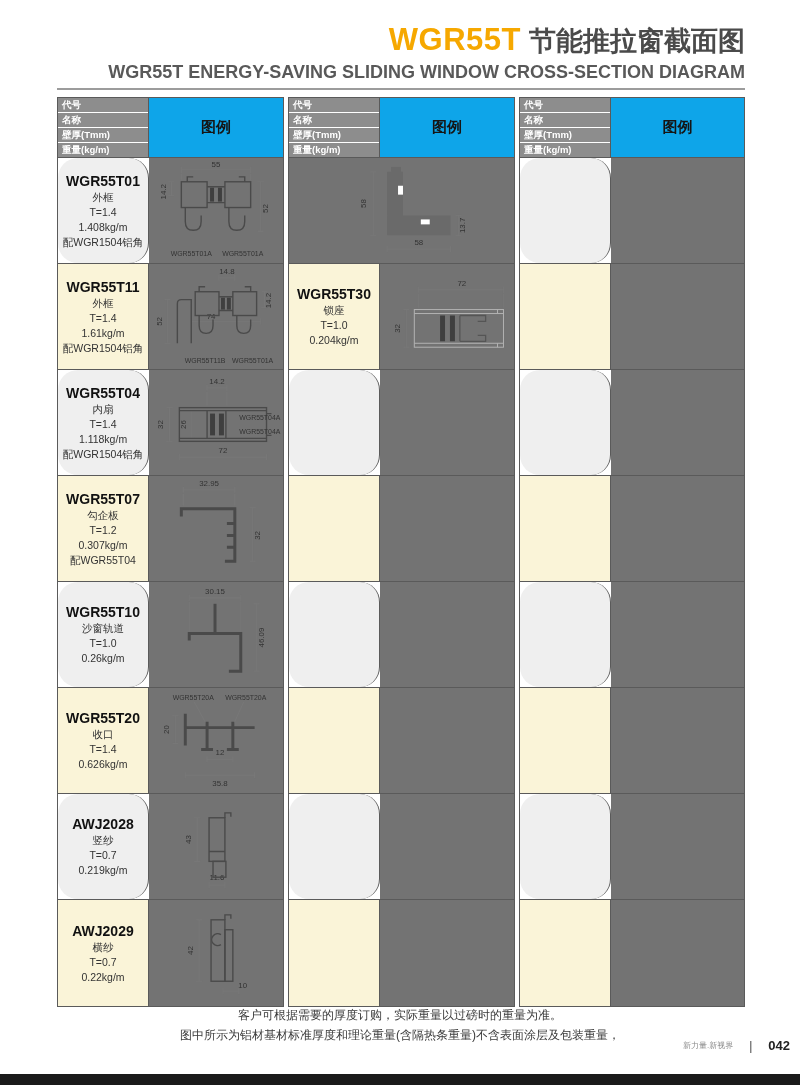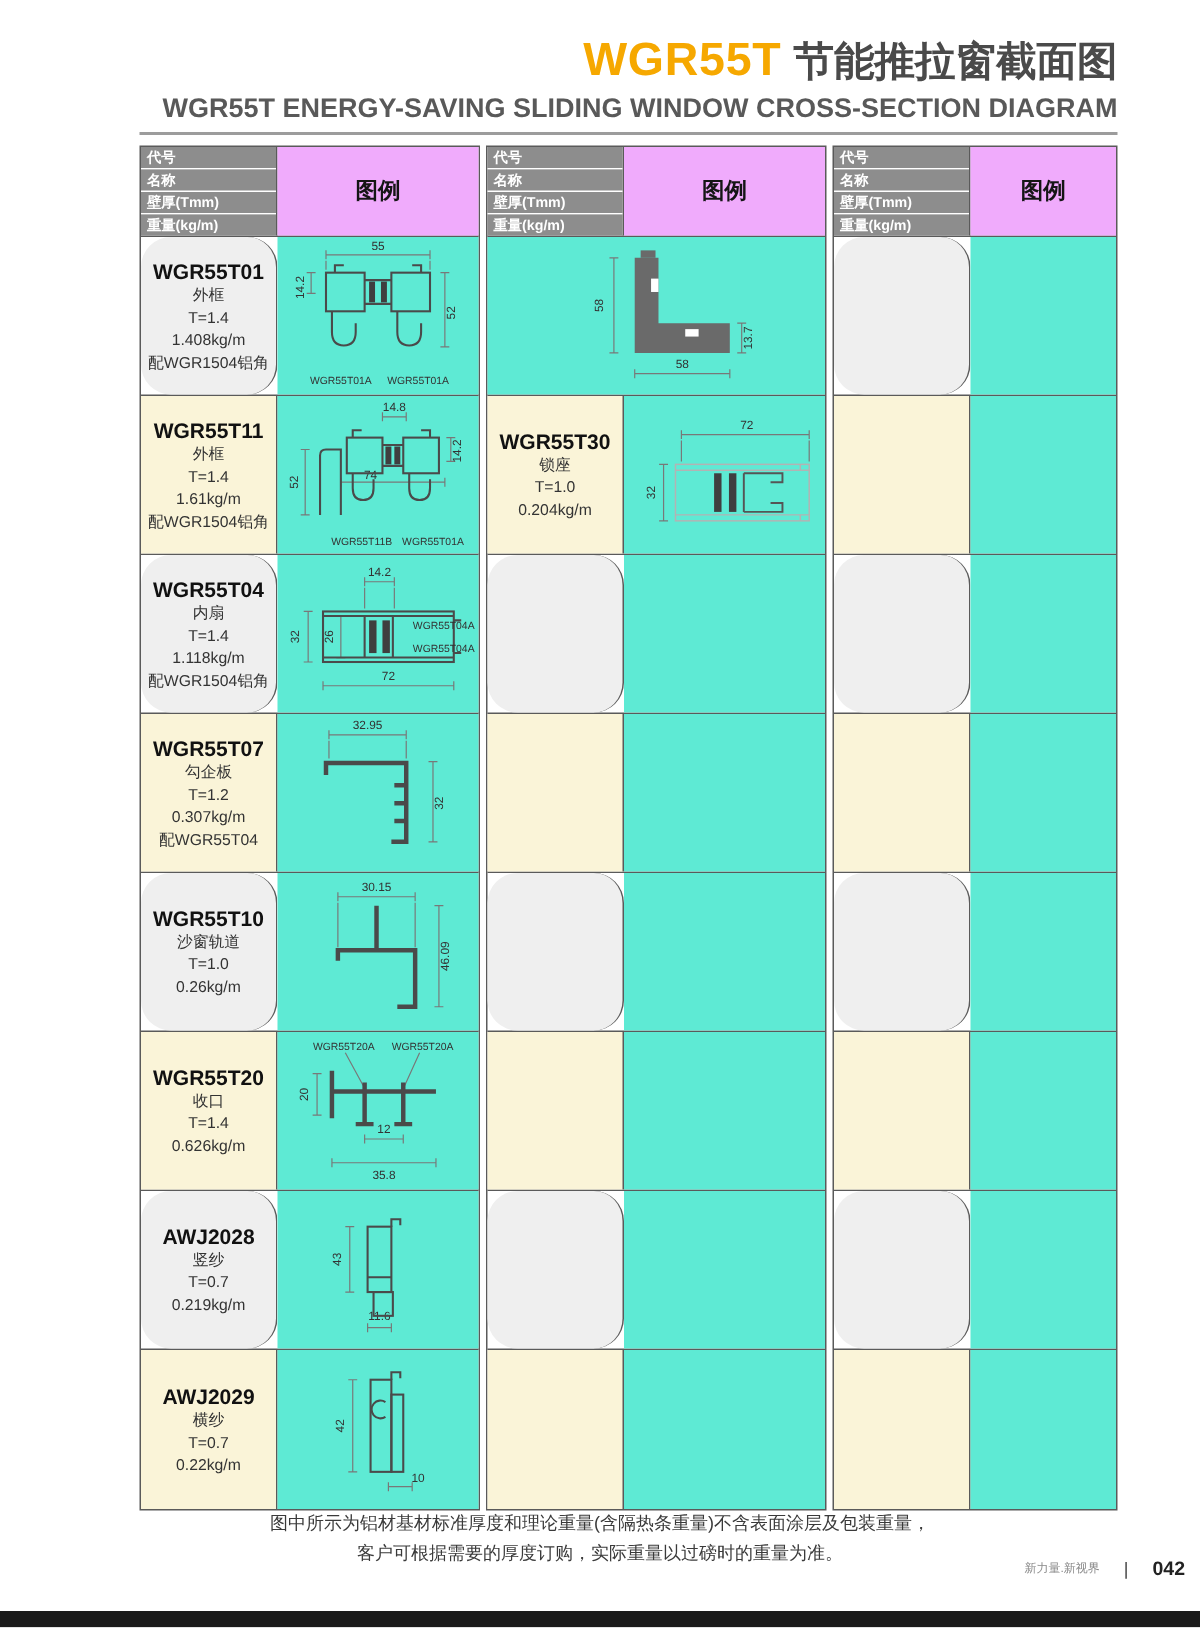--- a/index.html
+++ b/index.html
@@ -1,42 +1,42 @@
 <!DOCTYPE html>
 <html><head>
 <meta charset="utf-8">
 <style>
   html,body{margin:0;padding:0;background:#fff;}
   *{box-sizing:border-box;}
   .page{width:800px;height:1085px;position:relative;background:#ffffff;
-        font-family:"Liberation Sans","DejaVu Sans",sans-serif;overflow:hidden;padding-left:36px;}
+        font-family:"Liberation Sans","DejaVu Sans",sans-serif;overflow:hidden;}
   
   .hdr{padding-top:22px;margin:0 55px 0 57px;text-align:right;}
   .title-code{color:#F6A800;font-size:31px;font-weight:bold;letter-spacing:0.5px;}
   .title-cn{color:#4a4a4a;font-size:27px;font-weight:bold;margin-left:8px;}
   .subtitle{color:#595959;font-size:18px;font-weight:bold;margin-top:3px;}
   .rule{height:2px;background:#9c9c9c;margin:5px 55px 7px 57px;}
   
   .tables{margin:0 55px 0 57px;display:flex;gap:4px;}
   .tbl{width:238px;border:1px solid #5a5a5a;background:#fff;}
   .thead{display:flex;height:60px;border-bottom:1px solid #5a5a5a;}
   .thead-l{width:91px;border-right:1px solid #5a5a5a;display:flex;flex-direction:column;}
   .hcell{flex:1;background:#8d8d8d;color:#fff;font-size:9.5px;font-weight:bold;
          display:flex;align-items:center;padding-left:4px;border-bottom:1px solid #fff;}
   .hcell:last-child{border-bottom:none;}
-  .thead-r{flex:1;background:#f0abfc;display:flex;align-items:center;justify-content:center;
+  .thead-r{flex:1;background:#0ea5e9;display:flex;align-items:center;justify-content:center;
            font-size:15px;font-weight:bold;color:#151515;}
   .trow{display:flex;height:106px;border-bottom:1px solid #5a5a5a;}
   .trow:last-child{border-bottom:none;}
   .tlabel{width:91px;border-right:1px solid #5a5a5a;display:flex;flex-direction:column;
           justify-content:center;align-items:center;text-align:center;gap:2px;padding:2px;}
   .bg-g{background:#efefef;border-radius:20px;} .bg-c{background:#faf4d8;}
   .code{font-size:14px;font-weight:bold;color:#111;}
   .ln{font-size:10.5px;color:#333;line-height:13px;}
-  .tdia{flex:1;background:#5eead4;display:flex;align-items:center;justify-content:center;text-align:right;}
+  .tdia{flex:1;background:#737373;display:flex;align-items:center;justify-content:center;text-align:right;}
   svg{display:block;}
   .dim{stroke:#787878;stroke-width:0.8;fill:none;}
   .prof{stroke:#4a4a4a;stroke-width:1.4;fill:none;}
   .prof3{stroke:#4a4a4a;stroke-width:3;fill:none;}
   .tb{fill:#3f3f3f;}
   .faded{stroke:#b3b3b3;stroke-width:1;fill:none;}
   .dk{stroke:#555;stroke-width:1.3;fill:none;}
   .solid{fill:#6a6a6a;}
   svg text{font-size:8px;fill:#333;font-family:"Liberation Sans","DejaVu Sans",sans-serif;}
   svg text.lbl{font-size:7px;}
@@ -387,22 +387,22 @@
         </div>
       <div class="trow">
           <div class="tlabel bg-c"></div>
           <div class="tdia"></div>
         </div>
     </div>
 
   </div>
 
   <div class="notes">
+    <div>客户可根据需要的厚度订购，实际重量以过磅时的重量为准。</div>
     <div>图中所示为铝材基材标准厚度和理论重量(含隔热条重量)不含表面涂层及包装重量，</div>
-    <div>客户可根据需要的厚度订购，实际重量以过磅时的重量为准。</div>
   </div>
 
   <div class="brand">
     <span class="brand-slogan">新力量.新视界</span>
     <span class="brand-sep">|</span>
     <span class="brand-page">042</span>
   </div>
 
   <div class="botbar"></div>
 

